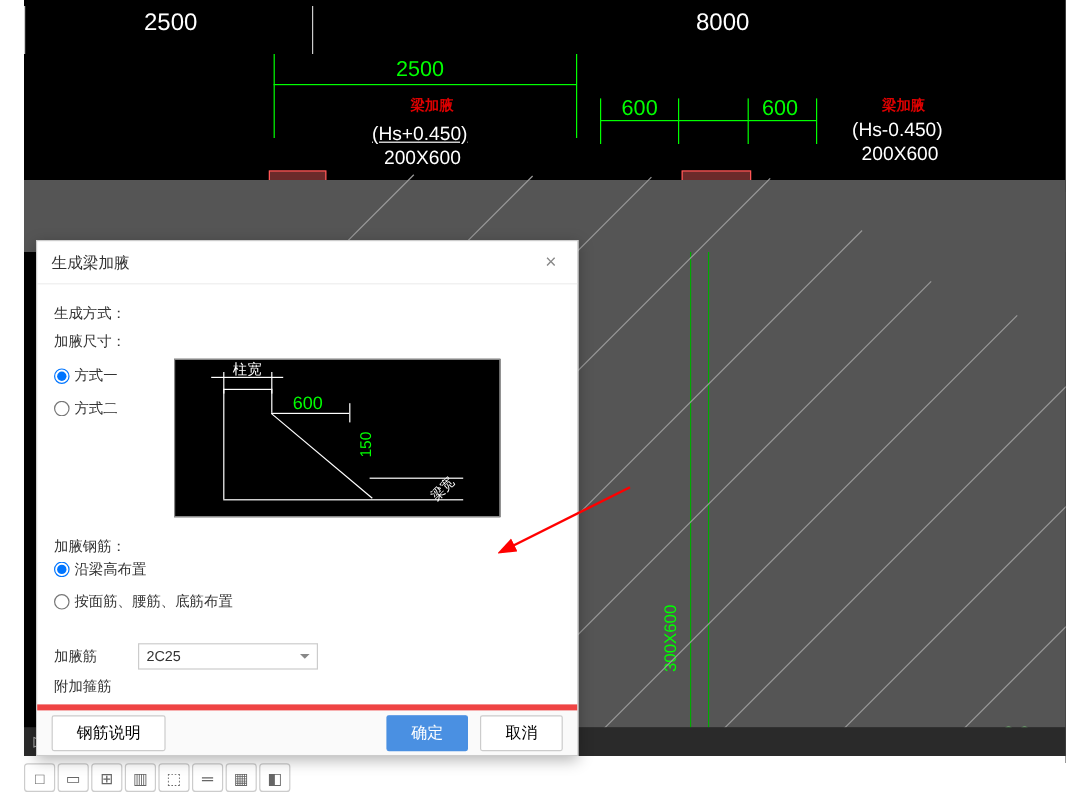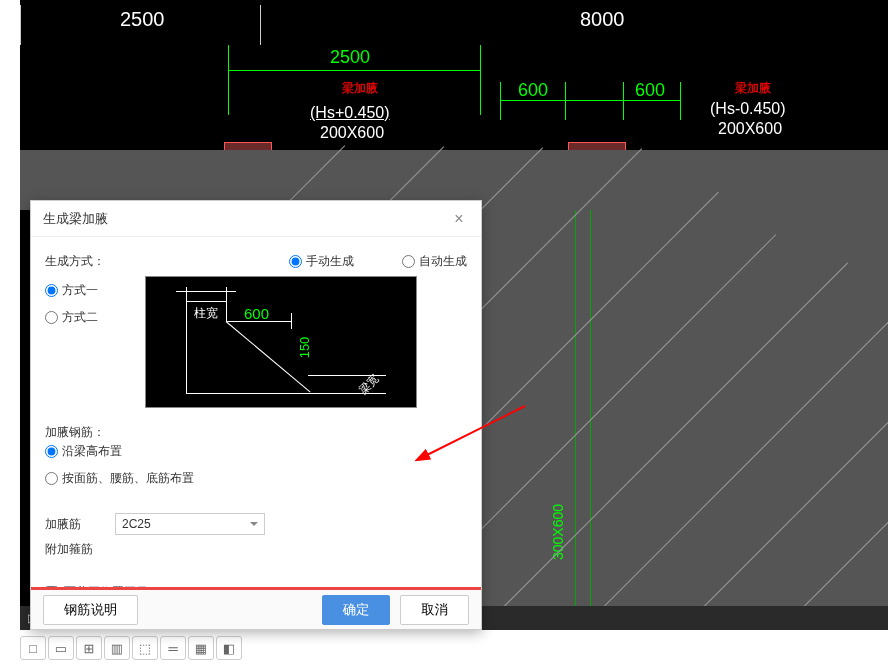--- a/index.html
+++ b/index.html
@@ -30,32 +30,32 @@
 .tab { display: inline-block; padding: 5px 10px; font-size: 12px; color: #4a90e2; border: 1px solid #ddd; border-bottom: 1px solid #fff; border-radius: 3px 3px 0 0; margin-bottom: -1px; cursor: pointer; }
 .dialog-body { padding: 10px 14px; font-size: 12px; color: #333; }
 .form-row { display: flex; align-items: center; margin: 6px 0; justify-content: space-between; }
 .form-label { width: 70px; flex-shrink: 0; }
 .radio-group { display: flex; gap: 48px; }
 .radio-opt { display: flex; align-items: center; gap: 4px; cursor: pointer; }
 .radio-opt input { margin: 0; }
 .size-section { display: flex; gap: 12px; margin-top: 4px; }
 .size-radios { width: 88px; display: flex; flex-direction: column; gap: 10px; padding-top: 6px; }
 .diagram-box { width: 272px; height: 132px; border: 1px solid #888; background: #000; position: relative; overflow: hidden; }
-.diagram-box .zhu { position: absolute; color: #fff; font-size: 12px; margin-top: 28px; }
+.diagram-box .zhu { position: absolute; color: #fff; font-size: 12px; }
 .diagram-box .d600 { position: absolute; color: #0f0; font-size: 15px; }
 .diagram-box .d150 { position: absolute; color: #0f0; font-size: 13px; transform: rotate(-90deg); }
 .diagram-box .dline { position: absolute; background: #fff; }
 .diagram-box .corner-text { position: absolute; color: #fff; font-size: 11px; transform: rotate(-45deg); }
 .rebar-section { margin-top: 16px; }
 .rebar-row { display: flex; align-items: center; gap: 10px; margin: 6px 0; }
 .rebar-sub-label { width: 60px; padding-right: 4px; }
 .combo { width: 150px; height: 22px; border: 1px solid #ccc; background: #fff; display: flex; align-items: center; padding: 0 6px; position: relative; cursor: pointer; }
 .combo::after { content: ""; position: absolute; right: 6px; top: 50%; width: 0; height: 0; border-left: 4px solid transparent; border-right: 4px solid transparent; border-top: 4px solid #888; transform: translateY(-50%); }
 .checkbox-row { display: flex; align-items: center; gap: 6px; margin-top: 20px; }
-.dialog-footer { position: absolute; bottom: 0; left: 0; right: 0; height: 42px; border-top: 3px solid #ef4444; background: #fafafa; display: flex; align-items: center; padding: 0 12px; gap: 10px; font-size: 12px; }
+.dialog-footer { position: absolute; bottom: 0; left: 0; right: 0; height: 42px; border-top: 5px solid #ef4444; background: #fafafa; display: flex; align-items: center; padding: 0 12px; gap: 10px; font-size: 12px; }
 .btn { padding: 5px 20px; border: 1px solid #ccc; background: #fff; cursor: pointer; border-radius: 2px; }
 .btn-primary { background: #4a90e2; color: #fff; border-color: #4a90e2; }
 .footer-spacer { flex: 1; }
 
 
 .red-arrow { position: absolute; z-index: 20; pointer-events: none; }
 
 
 .bottom-toolbar { position: absolute; left: 20px; bottom: 3px; height: 28px; display: flex; align-items: center; gap: 2px; }
 .tool-btn { width: 26px; height: 24px; border: 1px solid #ccc; border-radius: 3px; background: #fff; display: flex; align-items: center; justify-content: center; color: #666; font-size: 13px; cursor: pointer; }
@@ -129,32 +129,25 @@
 </div>
 
 <div class="dialog">
   <div class="dialog-title-bar">
     <span>生成梁加腋</span>
     <span class="dialog-close">×</span>
   </div>
   <div class="dialog-body">
     <div class="form-row">
       <span class="form-label">生成方式：</span>
-      <div class="radio-group">
-        <label class="radio-opt">
-            <input type="radio" name="gen" checked="" style="">
-            <span>手动生成</span>
-          </label>
-        <label class="radio-opt">
-            <input type="radio" name="gen" style="">
-            <span>自动生成</span>
-          </label>
-      </div>
-    </div>
-
+    </div>
+
+    <div class="form-row" style="align-items:flex-start;">
+      <span class="form-label">加腋尺寸：</span>
+    </div>
     <div class="size-section">
       <div class="size-radios">
         <label class="radio-opt">
             <input type="radio" name="size" checked="" style="">
             <span>方式一</span>
           </label>
         <label class="radio-opt">
             <input type="radio" name="size" style="">
             <span>方式二</span>
           </label>

